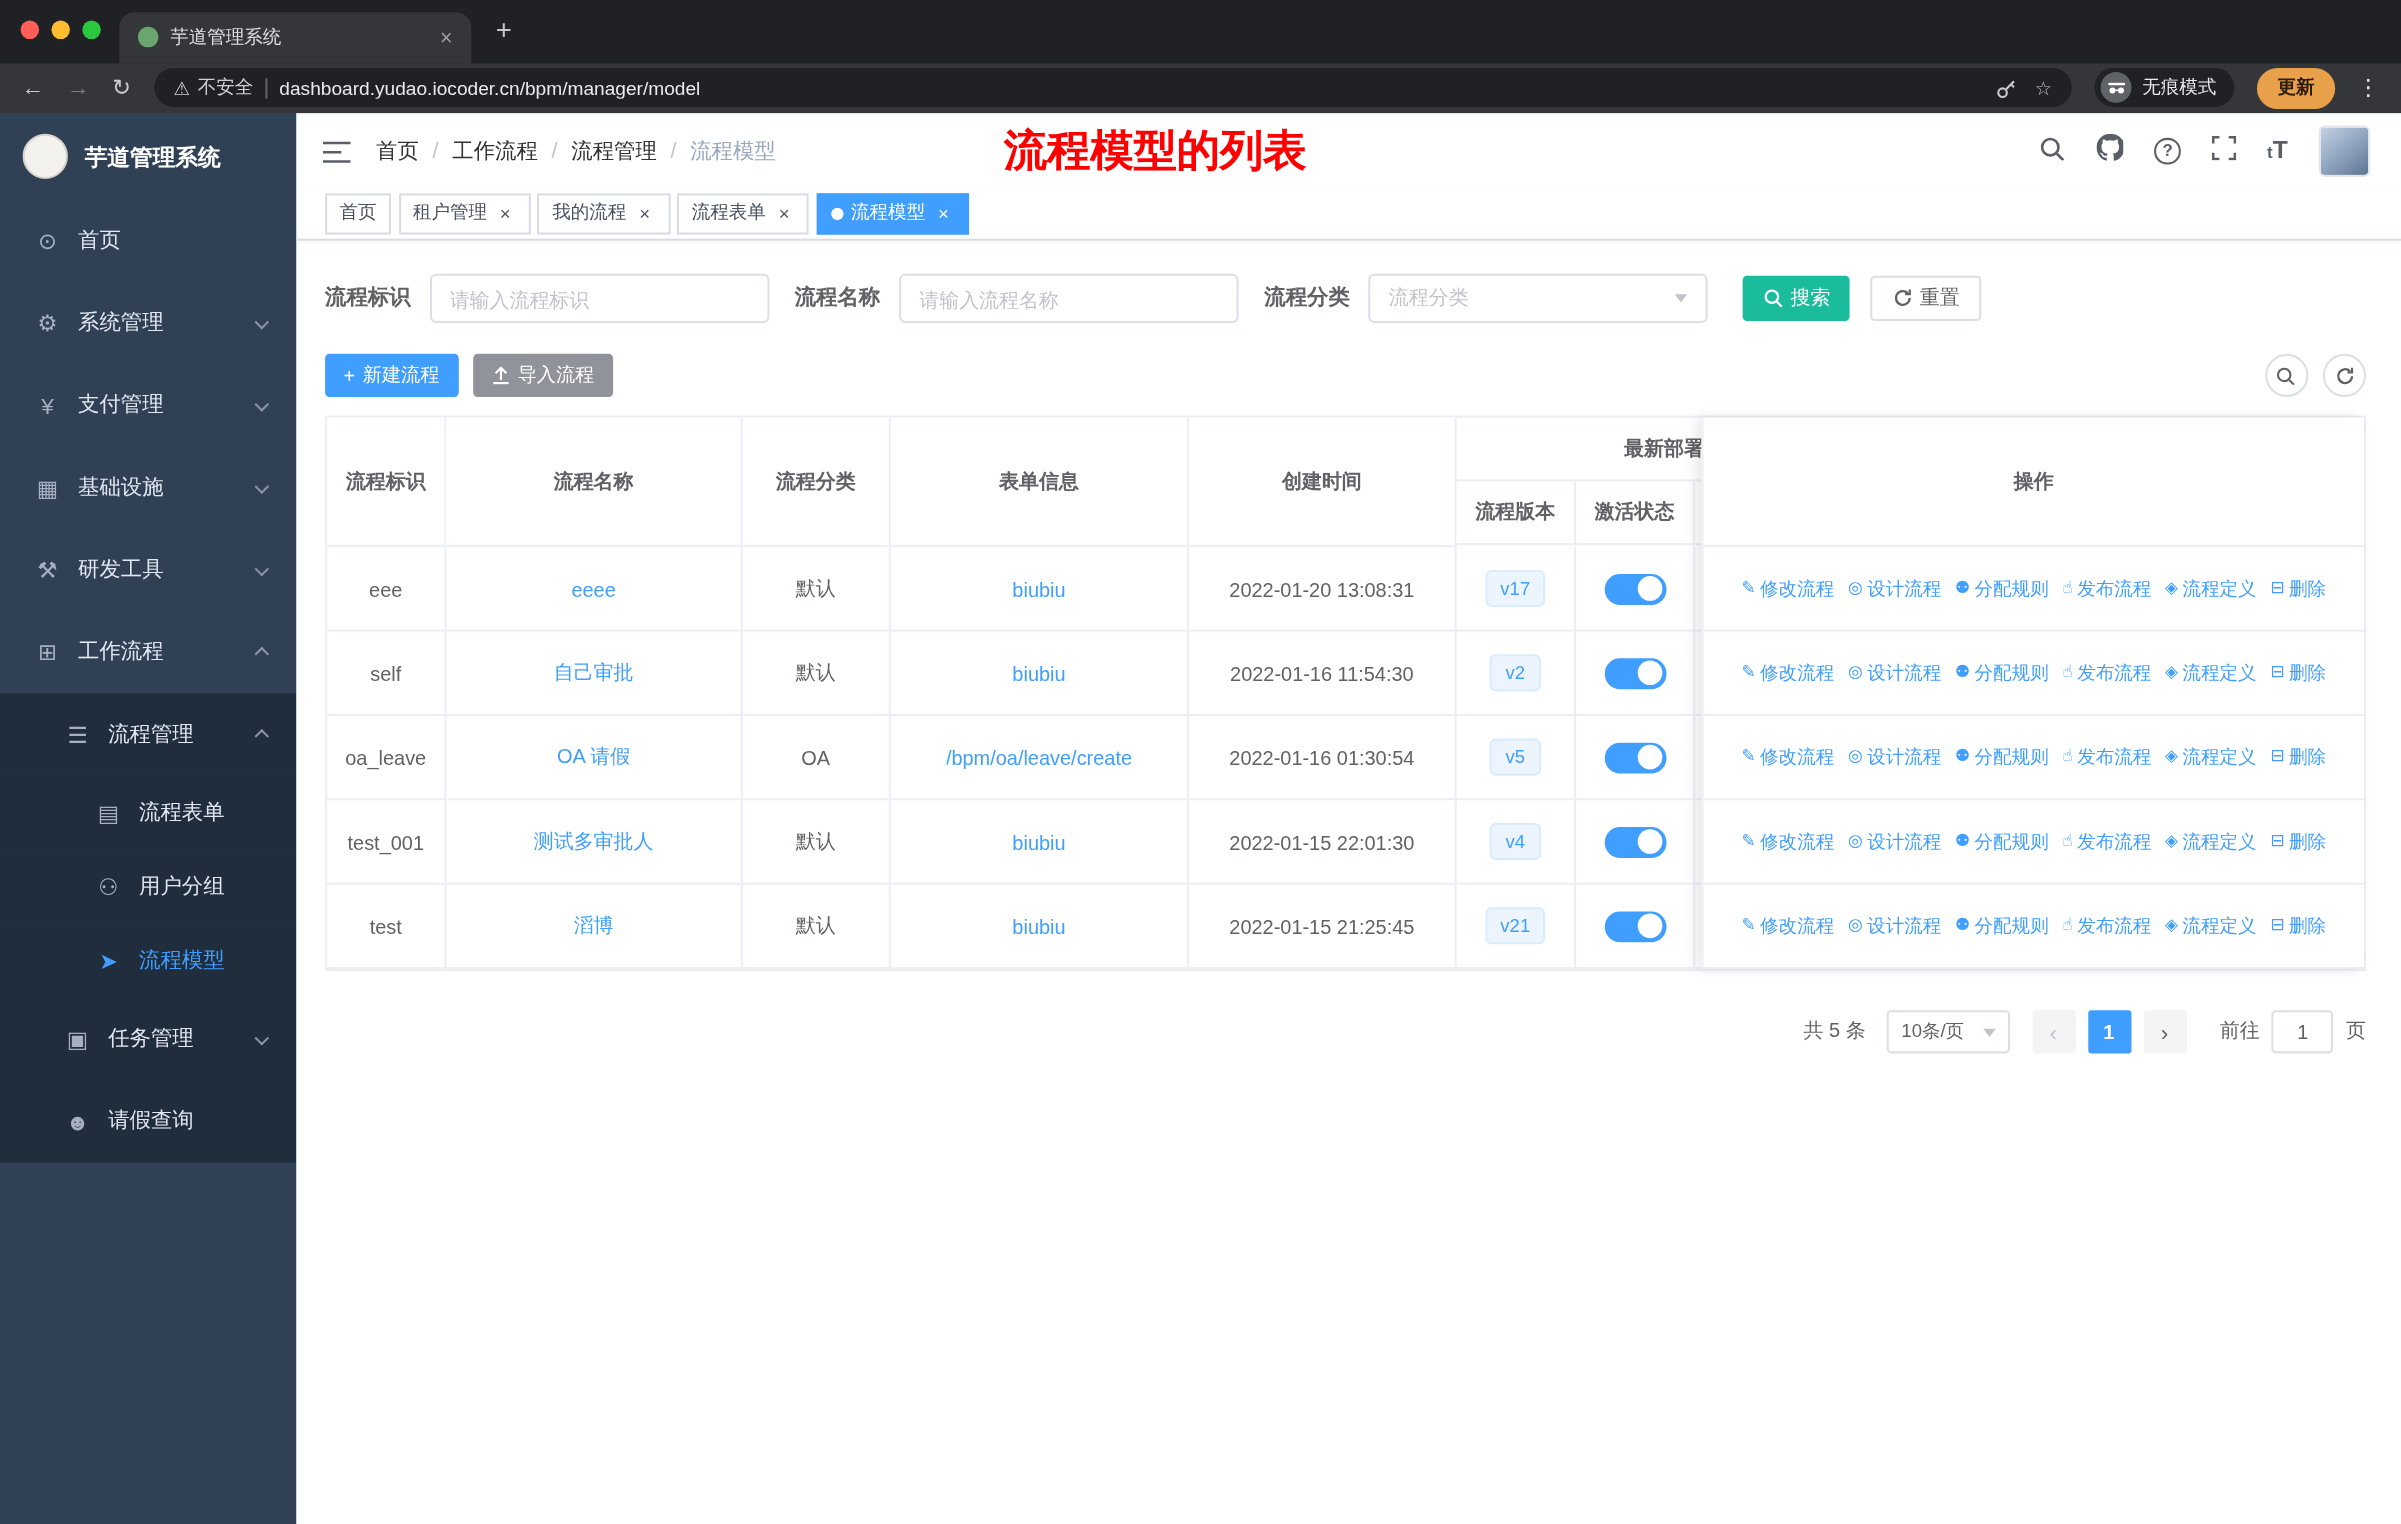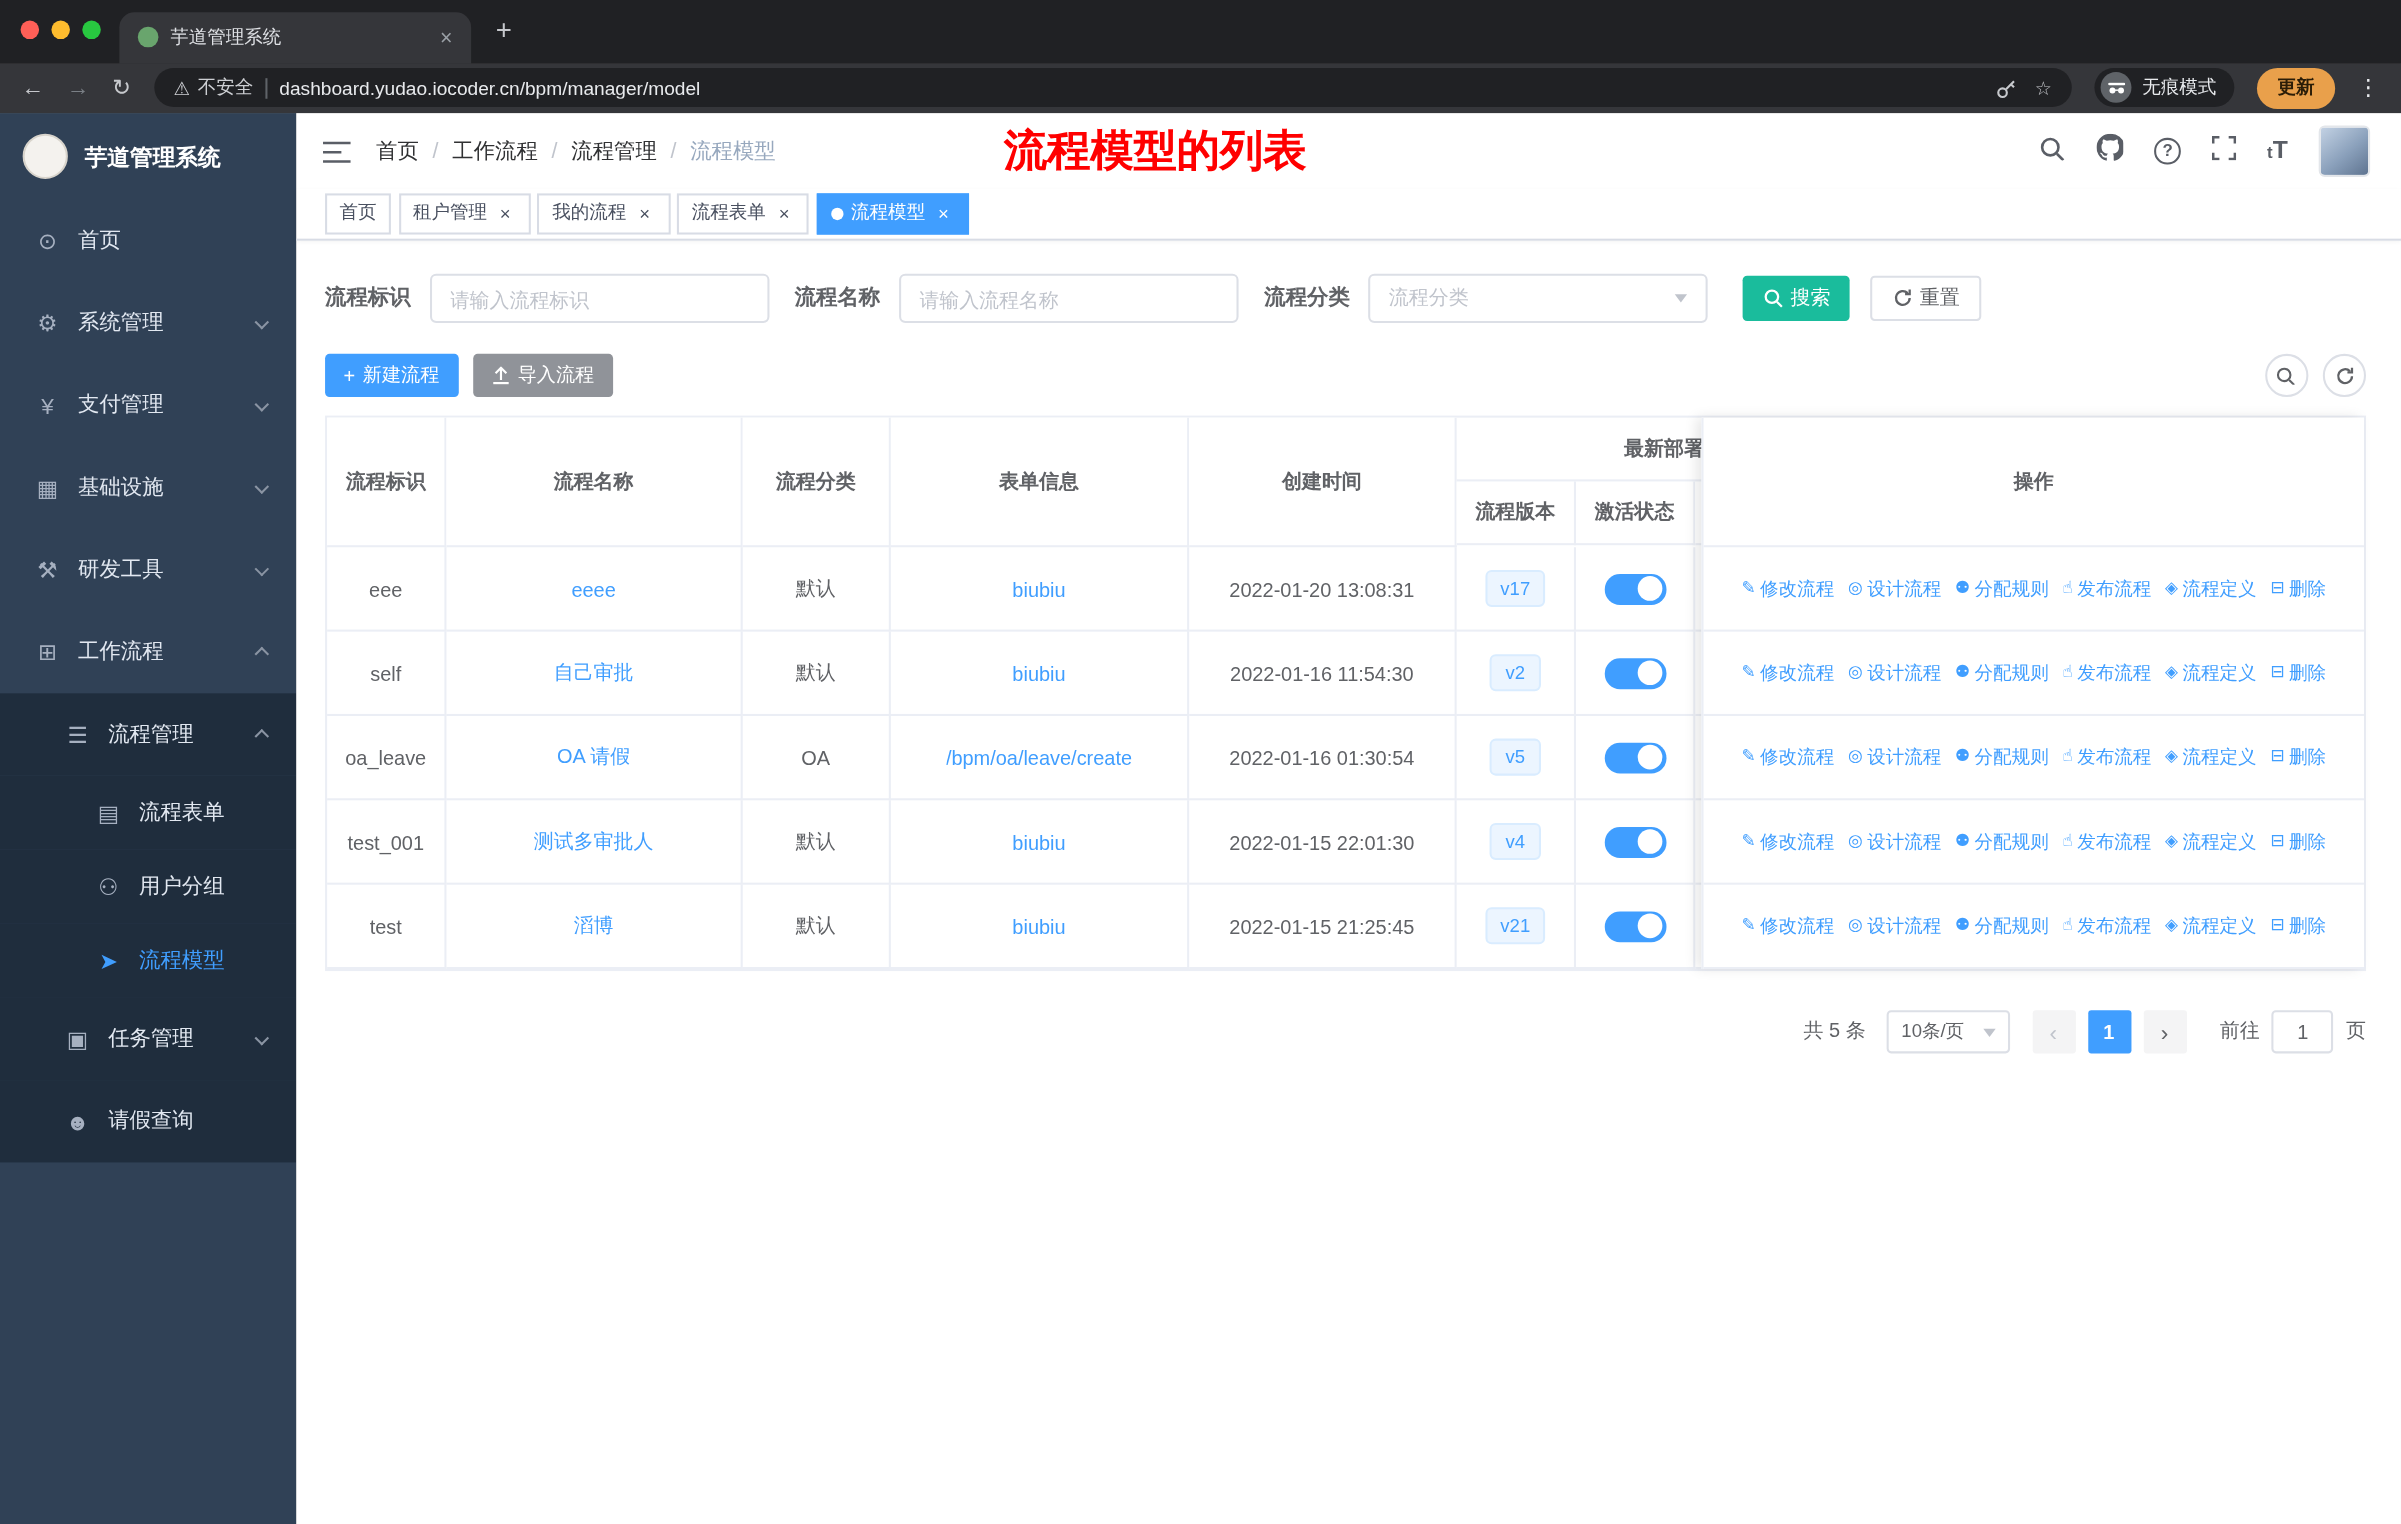--- a/index.html
+++ b/index.html
@@ -1,17 +1,17 @@
 <!DOCTYPE html>
 <html style="font-size:12px"><head>
 <meta charset="utf-8">
 <style>
   *{box-sizing:border-box;margin:0;padding:0}
   body{font-family:"Liberation Sans","DejaVu Sans",sans-serif;background:#fff}
-  .stage{width:2401px;height:1525px;overflow:hidden;background:#737373}
+  .stage{width:2401px;height:1525px;overflow:hidden;background:#0f766e}
   .scale{width:1167px;height:741px;transform:scale(2.0574);transform-origin:0 0;display:flex;flex-direction:column}
 
   
   .tabstrip{position:relative;height:30.5px;background:#202124;flex-shrink:0}
   .traffic{position:absolute;left:9.7px;top:10.4px;display:flex;gap:6px}
   .dot{width:9px;height:9px;border-radius:50%}
   .dot.r{background:#ff5f57}.dot.y{background:#febc2e}.dot.g{background:#28c840}
   .chrome-tab{position:absolute;left:58px;bottom:0;width:171px;height:25px;background:#35363a;border-radius:7.4px 7.4px 0 0;display:flex;align-items:center;gap:6px;padding:0 9px;color:#dfe1e5;font-size:9px}
   .fav{width:9.7px;height:9.7px;border-radius:50%;background:#69a56d;flex-shrink:0}
   .tab-title{flex:1;white-space:nowrap;overflow:hidden}

